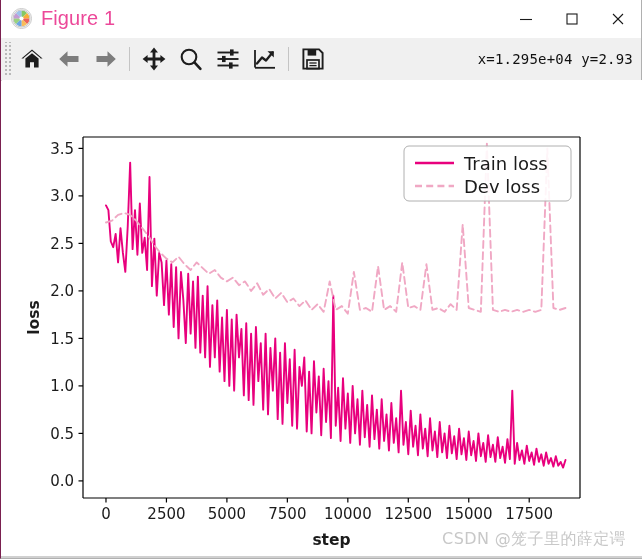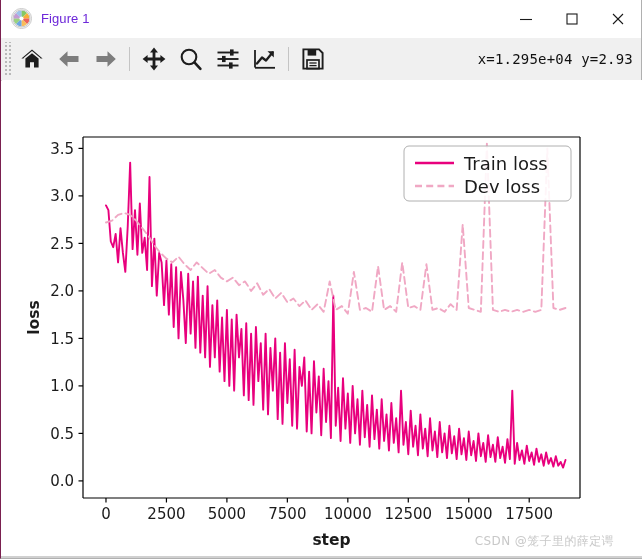--- a/index.html
+++ b/index.html
@@ -40,22 +40,22 @@
     width: 19px; height: 19px;
     border-radius: 50%;
     border: 1px solid #c9c9c9;
     position: relative;
     background: #fdfdfd;
     overflow: hidden;
     flex: none;
   }
   .mpl-logo svg { display:block; }
   #title-text {
-    font-size: 13px;
-    color: #6d28d9;
+    font-size: 20px;
+    color: #ec4899;
     letter-spacing: .1px;
     white-space: nowrap;
   }
   #window-controls {
     position: absolute;
     right: 0; top: 0;
     height: 37px;
     display: flex;
   }
   .winbtn {
@@ -110,23 +110,23 @@
   #figure {
     position: absolute;
     left: 1px; top: 80px;
     width: 640px;
     height: 477px;
     background: #ffffff;
   }
   #figure svg { display: block; }
   #watermark {
     position: absolute;
-    right: 28px;
+    right: 16px;
     bottom: 7px;
-    font-size: 12px;
+    font-size: 16px;
     color: #c8c8c8;
     font-family: "DejaVu Sans", sans-serif;
     white-space: nowrap;
     letter-spacing: .4px;
   }
   #statusline {
     position:absolute;
     left: 0; bottom: 0;
     width: 642px; height: 2px;
     background: #d0d0d0;

